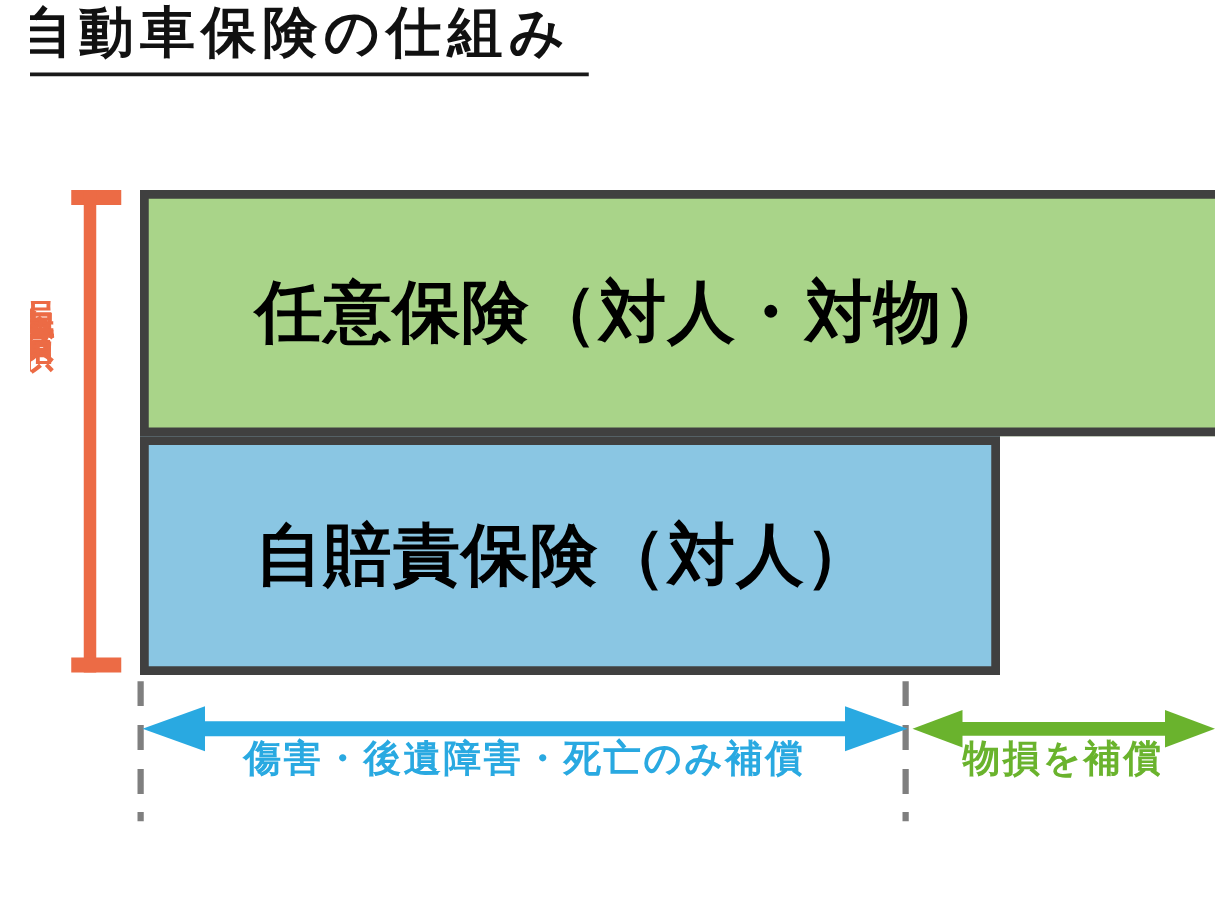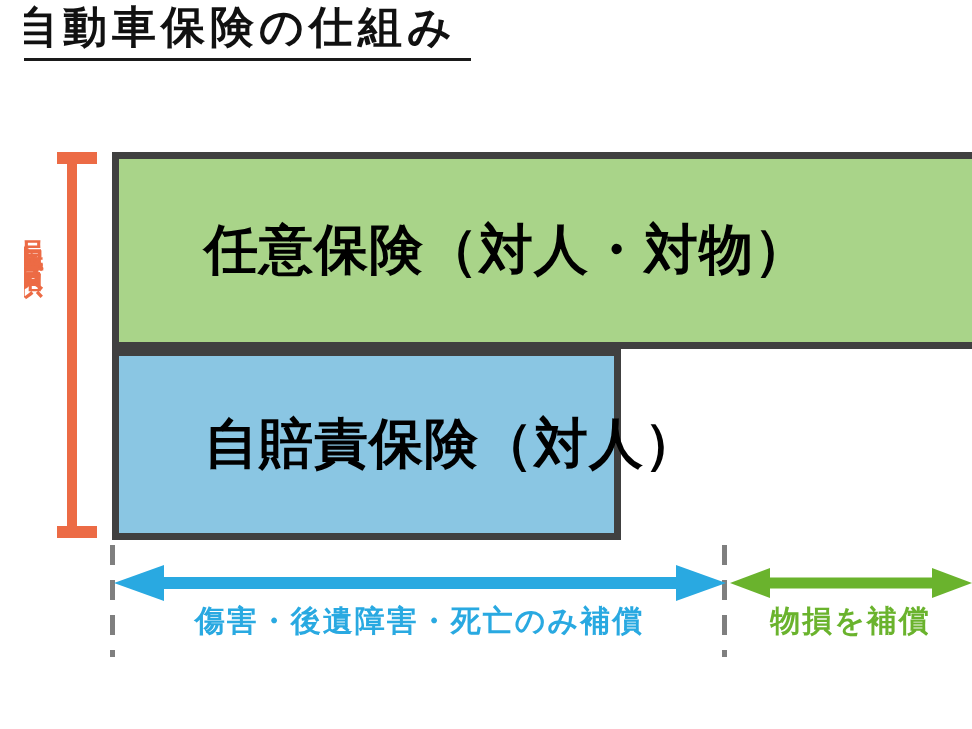--- a/index.html
+++ b/index.html
@@ -74,21 +74,21 @@
     white-space: nowrap;
   }
   .box.voluntary {
     left: 88px; top: 152px;
     width: 867px; height: 197px;
     background: #a9d489;
     padding-left: 85px;
   }
   .box.compulsory {
     left: 88px; top: 349px;
-    width: 509px; height: 191px;
+    width: 688px; height: 191px;
     background: #8ac6e3;
     padding-left: 85px;
   }
 
   
   .dash {
     position: absolute;
     width: 5px;
     background: repeating-linear-gradient(
       to bottom,
@@ -101,21 +101,21 @@
   .dash.right { left: 949px; top: 353px; height: 310px; }
 
   
   .arrow-svg { position: absolute; top: 560px; height: 46px; }
   .arrow-svg.personal { left: 86px;  width: 620px; }
   .arrow-svg.property { left: 700px; width: 254px; }
 
   
   .arrow-caption {
     position: absolute;
-    top: 601px;
+    top: 587px;
     text-align: center;
     font-size: 30px;
     font-weight: bold;
     letter-spacing: 2px;
     white-space: nowrap;
   }
   .arrow-caption.personal {
     left: 88px; width: 615px;
     color: #29a9e1;
   }

